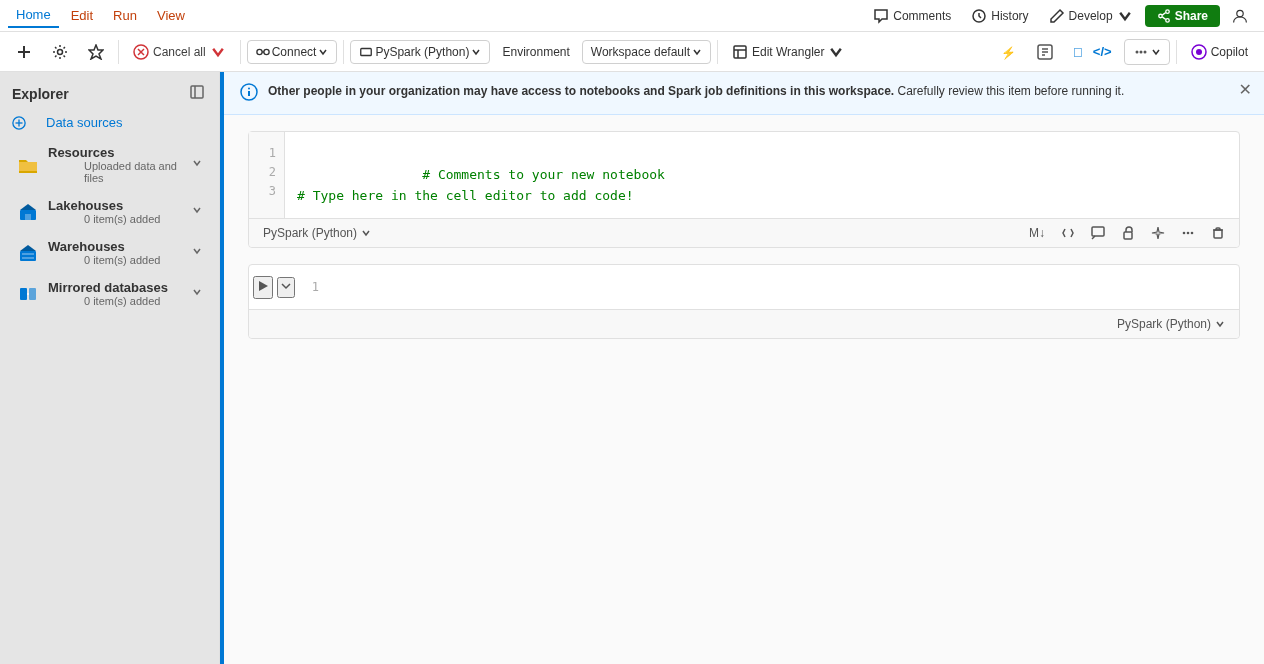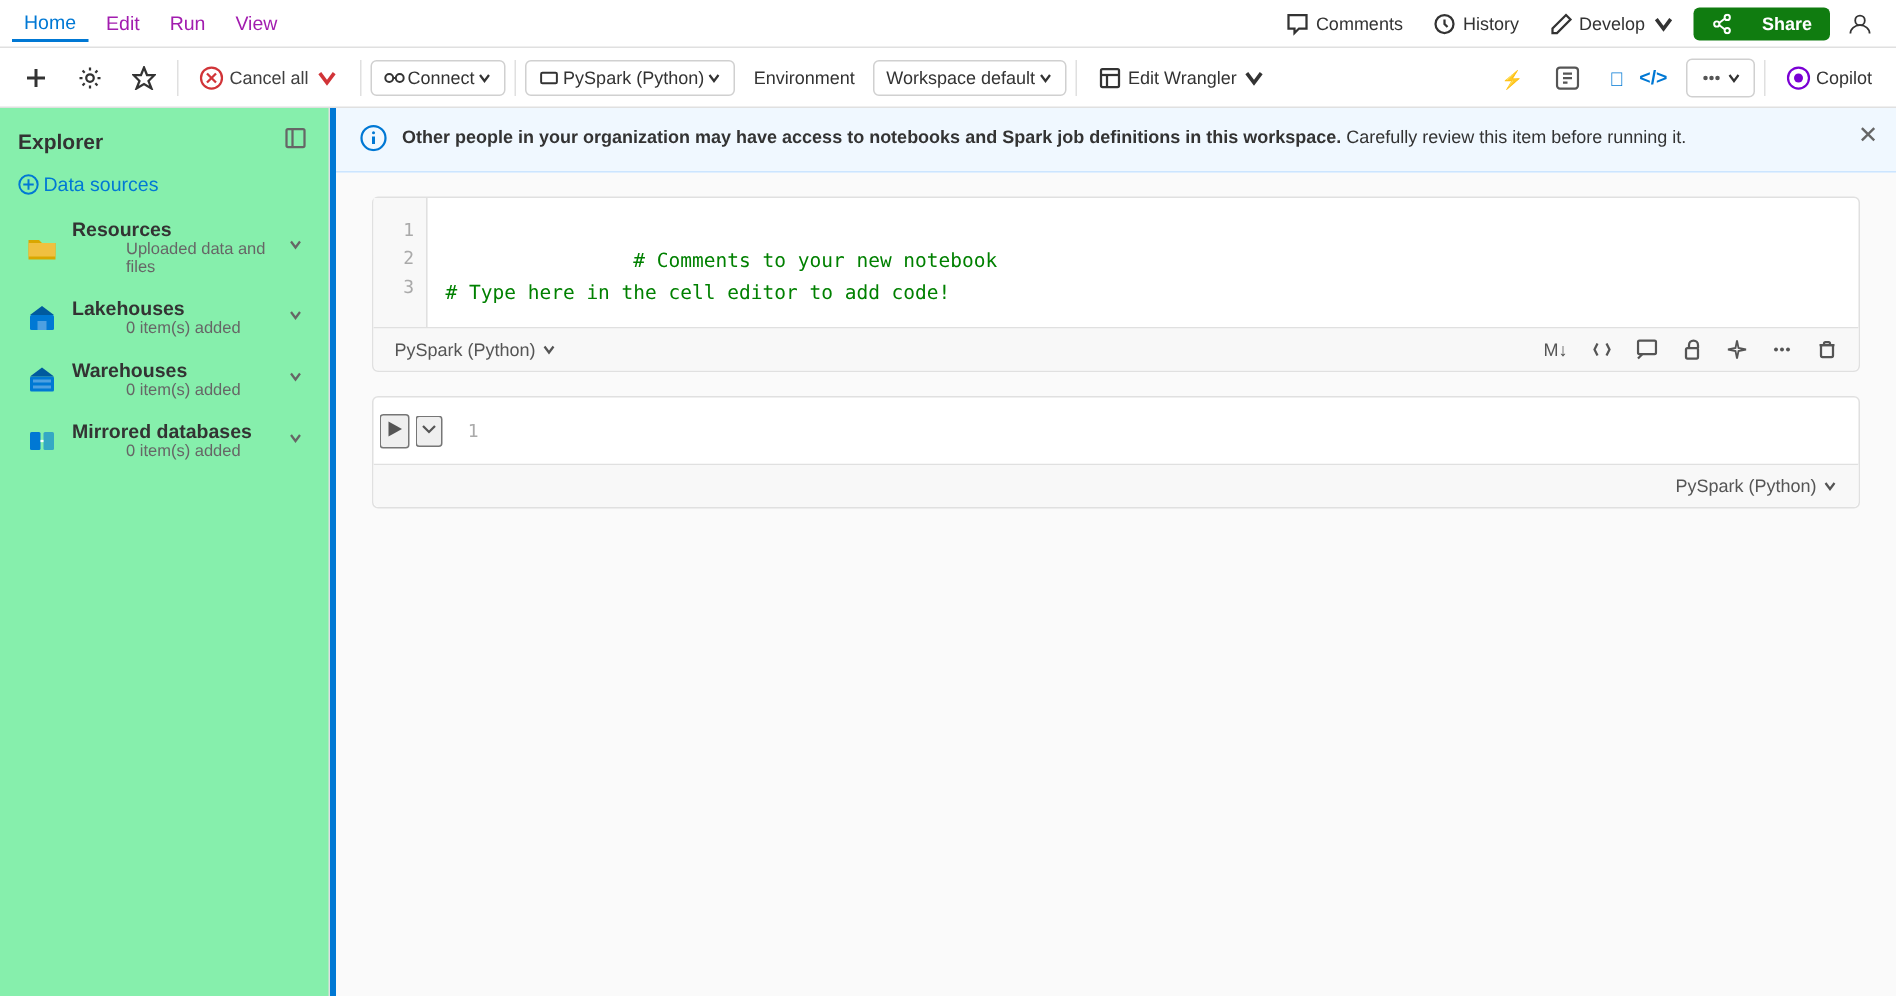--- a/index.html
+++ b/index.html
@@ -1,41 +1,41 @@
 <!DOCTYPE html>
 <html><head>
   <meta charset="utf-8">
   <style>
     * { box-sizing: border-box; margin: 0; padding: 0; }
     body { font-family: 'Segoe UI', Arial, sans-serif; font-size: 13px; background: #fff; color: #333; height: 664px; overflow: hidden; display: flex; flex-direction: column; }
 
     
     .menu-bar { display: flex; align-items: center; height: 32px; background: #fff; border-bottom: 1px solid #e0e0e0; padding: 0 8px; gap: 4px; }
-    .menu-item { padding: 4px 8px; cursor: pointer; border-radius: 4px; font-size: 13px; color: #a21caf; }
+    .menu-item { padding: 4px 8px; cursor: pointer; border-radius: 4px; font-size: 13px; color: #c2410c; }
     .menu-item.active { color: #0078d4; border-bottom: 2px solid #0078d4; border-radius: 0; }
 
     
     .toolbar { display: flex; align-items: center; height: 40px; background: #fff; border-bottom: 1px solid #e0e0e0; padding: 0 8px; gap: 4px; }
     .toolbar-btn { display: flex; align-items: center; gap: 4px; padding: 4px 8px; border: none; background: transparent; cursor: pointer; border-radius: 4px; font-size: 12px; color: #333; white-space: nowrap; text-align: center; }
     .toolbar-btn svg { width: 16px; height: 16px; }
     .toolbar-divider { width: 1px; height: 24px; background: #e0e0e0; margin: 0 2px; }
     .toolbar-btn.cancel { color: #404040; }
     .toolbar-dropdown { display: flex; align-items: center; gap: 2px; padding: 4px 8px; border: 1px solid #d0d0d0; background: #fff; cursor: pointer; border-radius: 4px; font-size: 12px; color: #333; white-space: nowrap; justify-content: flex-end; }
-    .toolbar-green-btn { display: flex; align-items: center; gap: 20px; padding: 4px 12px; background: #107c10; color: #fff; border: none; border-radius: 4px; cursor: pointer; font-size: 12px; font-weight: 600; }
+    .toolbar-green-btn { display: flex; align-items: center; gap: 4px; padding: 4px 12px; background: #107c10; color: #fff; border: none; border-radius: 4px; cursor: pointer; font-size: 12px; font-weight: 600; }
 
     
     .main { display: flex; flex: 1; overflow: hidden; }
 
     
-    .sidebar { width: 220px; min-width: 220px; border-right: 1px solid #e0e0e0; display: flex; flex-direction: column; background: #86efac; overflow-y: auto; }
+    .sidebar { width: 220px; min-width: 220px; border-right: 1px solid #e0e0e0; display: flex; flex-direction: column; background: #e5e5e5; overflow-y: auto; }
     .sidebar-header { display: flex; align-items: center; justify-content: space-between; padding: 10px 12px 6px 12px; }
     .sidebar-title { font-size: 14px; font-weight: 600; color: #333; }
     .sidebar-collapse-btn { cursor: pointer; color: #666; padding: 2px; border-radius: 3px; }
 
-    .add-datasource-btn { display: flex; align-items: center; gap: 3px; padding: 4px 12px 8px 12px; cursor: pointer; color: #0078d4; font-size: 13px; }
+    .add-datasource-btn { display: flex; align-items: center; gap: 20px; padding: 4px 12px 8px 12px; cursor: pointer; color: #0078d4; font-size: 13px; }
 
     .sidebar-item { display: flex; align-items: center; padding: 6px 12px; cursor: pointer; border-radius: 4px; margin: 1px 4px; }
     .sidebar-item-icon { width: 24px; height: 24px; margin-right: 8px; display: flex; align-items: center; justify-content: center; flex-shrink: 0; }
     .sidebar-item-text { flex: 1; }
     .sidebar-item-name { font-size: 13px; font-weight: 700; color: #333; }
     .sidebar-item-sub { font-size: 11px; color: #666; margin-left: 36px; }
     .sidebar-item-chevron { color: #666; margin-left: 4px; }
 
     
     .editor-area { flex: 1; display: flex; flex-direction: column; overflow: hidden; background: #fafafa; }

